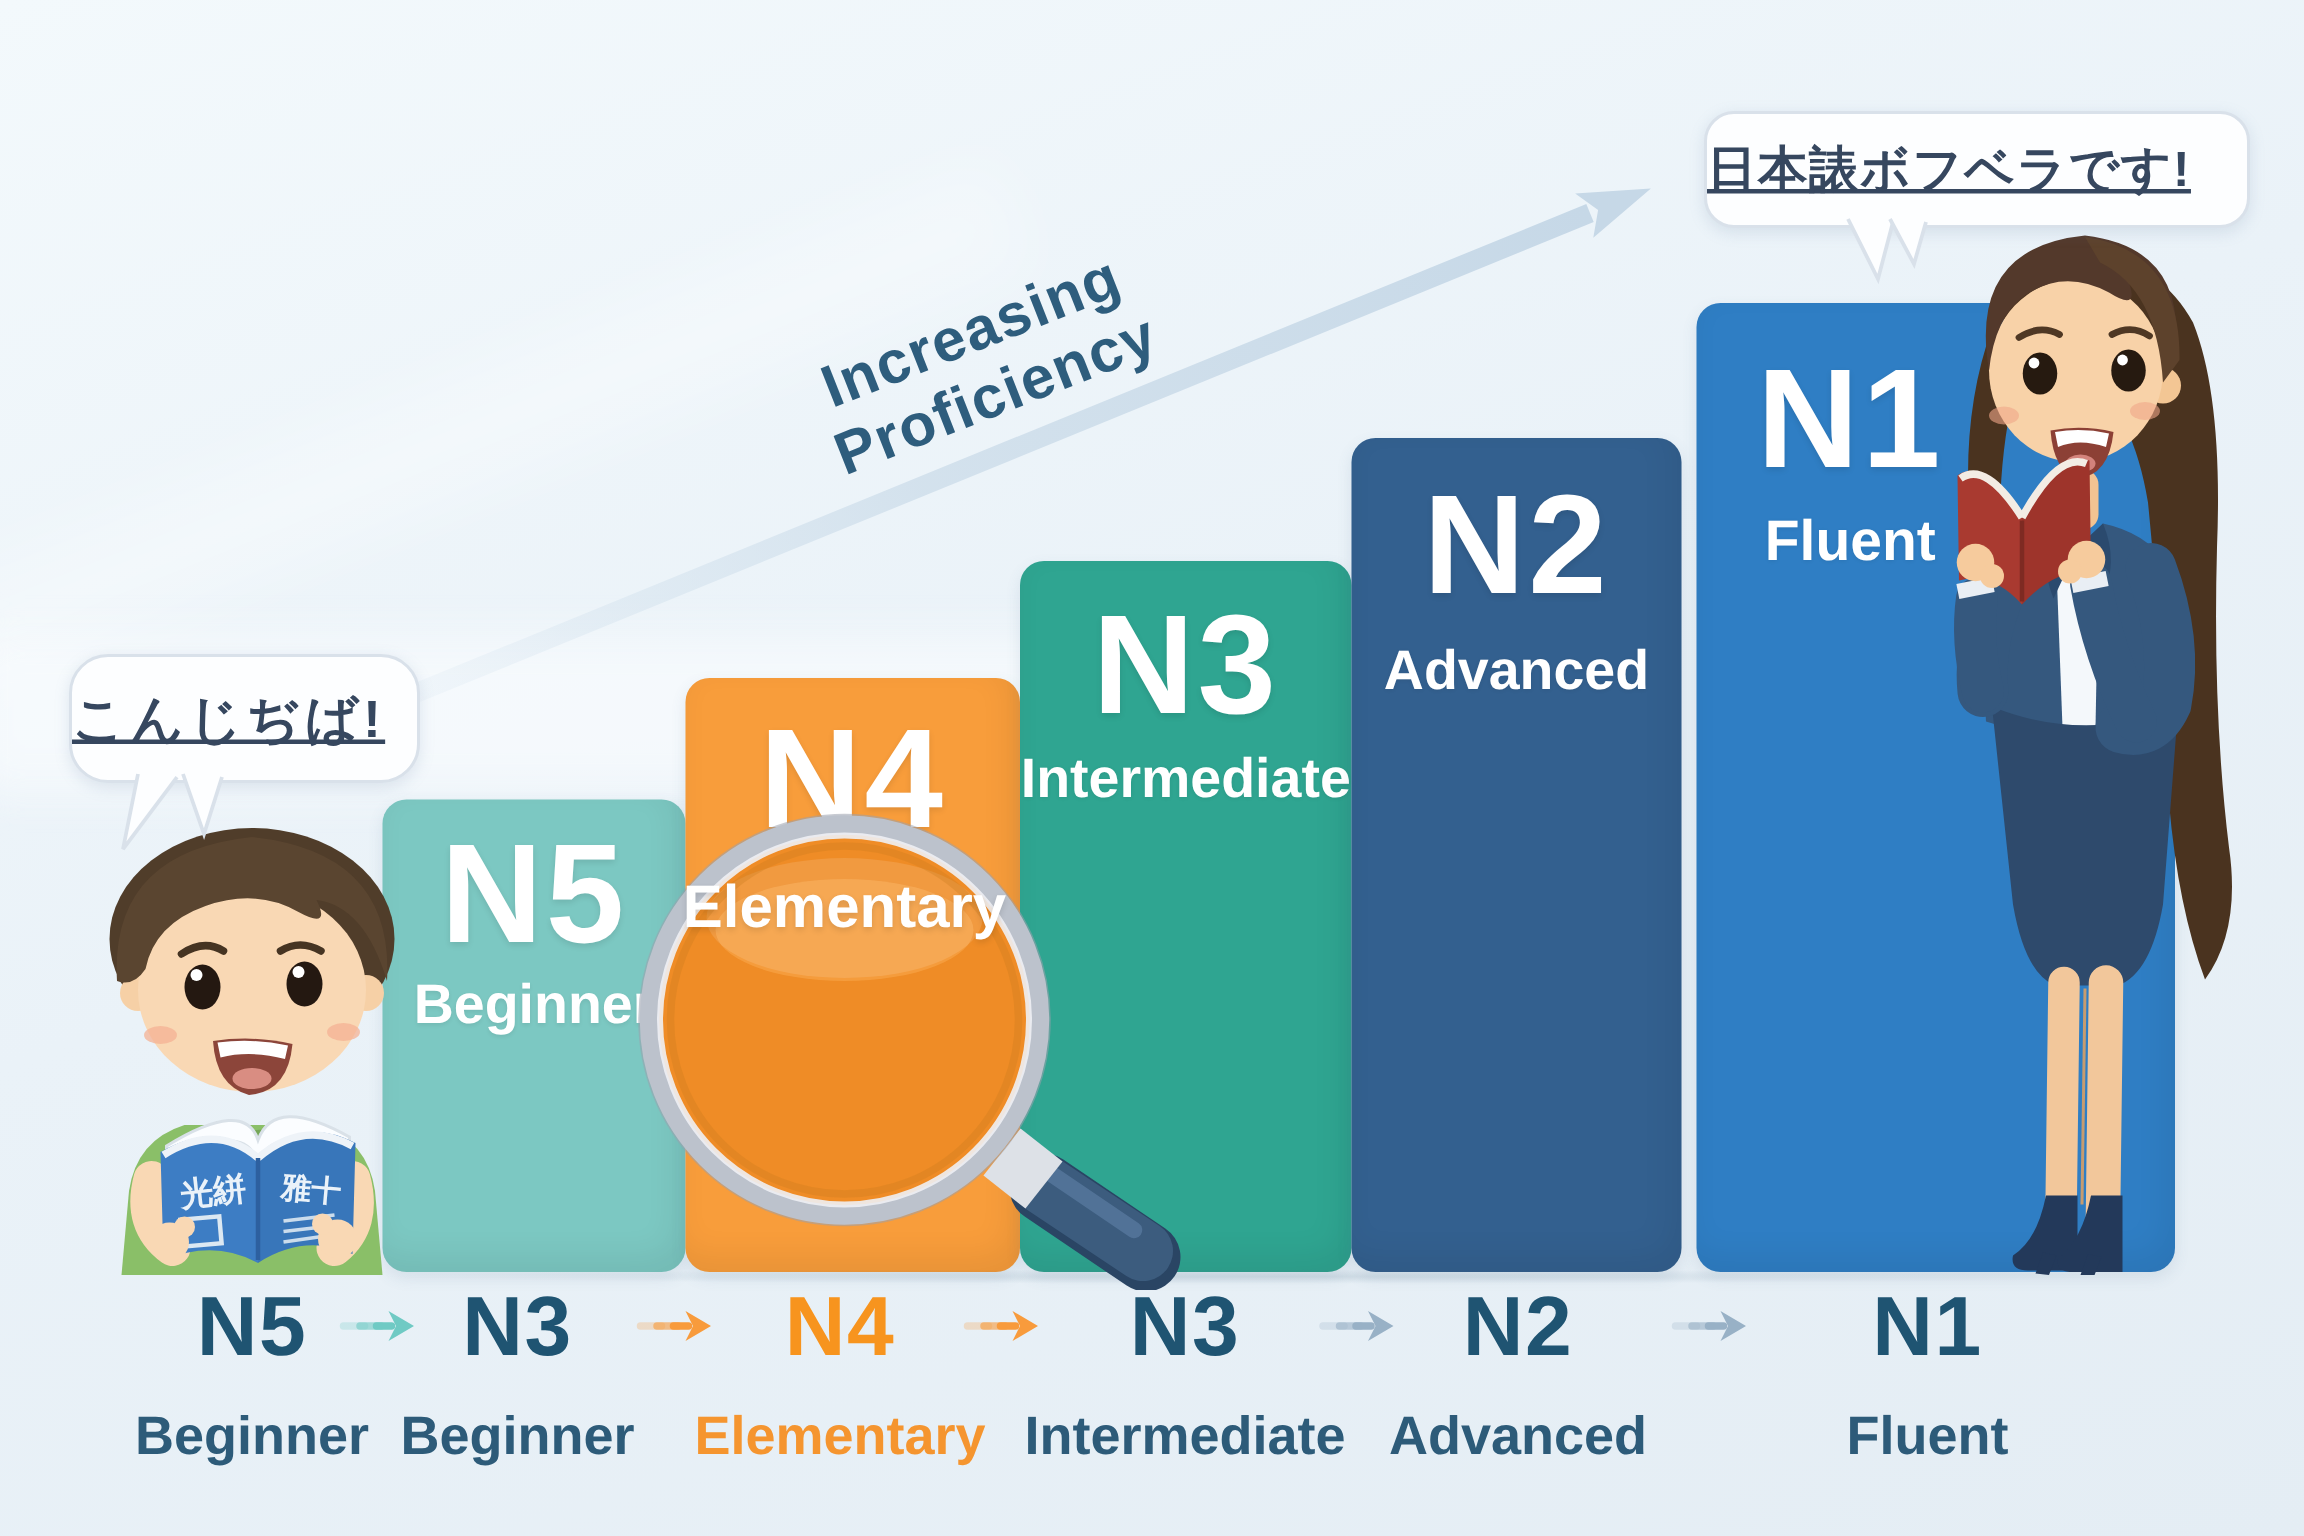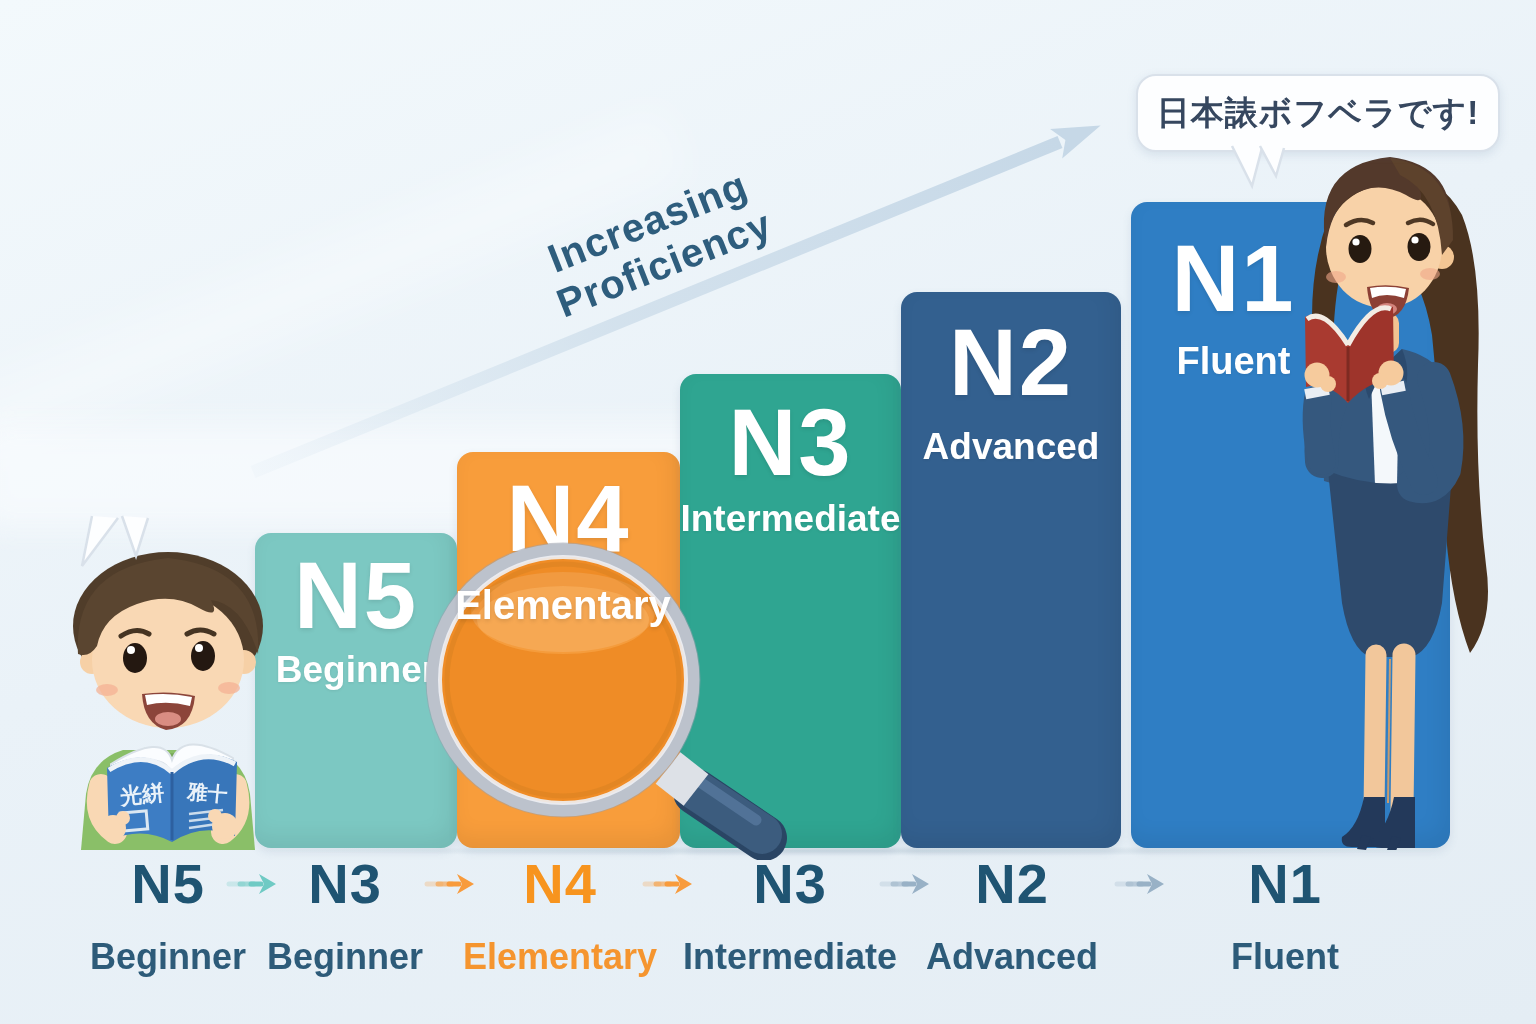--- a/index.html
+++ b/index.html
@@ -33,21 +33,21 @@
   #bar-n1 .inner{width:205px;text-align:center;}
   #bar-n1 .lvl{padding-top:30px;}
   #bar-n1 .lbl{margin-top:14px;font-size:38px;}
   .baseline-shadow{position:absolute;left:245px;top:846px;width:1210px;height:10px;background:radial-gradient(ellipse at center,rgba(80,115,140,0.16),transparent 70%);}
 
   
   #magnifier{position:absolute;left:380px;top:500px;width:420px;height:360px;}
   #lens-label{position:absolute;left:445px;top:583px;width:236px;text-align:center;color:#fff;font-size:40px;font-weight:bold;text-shadow:0 2px 4px rgba(0,0,0,0.12);}
 
   
-  .bubble{position:absolute;box-sizing:border-box;background:#fdfeff;border:2.5px solid #d9e1ea;box-shadow:0 3px 10px rgba(110,140,170,0.18);display:flex;align-items:center;justify-content:center;color:#36475f;font-weight:bold;z-index:30;}
+  .bubble{position:absolute;box-sizing:border-box;background:#fdfeff;border:2.5px solid #d9e1ea;box-shadow:0 3px 10px rgba(110,140,170,0.18);display:flex;align-items:center;justify-content:flex-start;color:#36475f;font-weight:bold;z-index:30;text-decoration:underline;}
   #bubble-boy{left:46px;top:436px;width:234px;height:86px;border-radius:26px;font-size:35px;letter-spacing:3px;}
   #bubble-teacher{left:1136px;top:74px;width:364px;height:78px;border-radius:20px;font-size:33px;letter-spacing:1px;}
   .tail{position:absolute;z-index:31;overflow:visible;}
   #tail-boy{left:78px;top:518px;width:90px;height:54px;}
   #tail-teacher{left:1222px;top:148px;width:80px;height:44px;}
 
   
   #boy{position:absolute;left:45px;top:540px;width:280px;height:310px;z-index:20;}
   #teacher{position:absolute;left:1272px;top:135px;width:260px;height:715px;z-index:20;}
 
@@ -214,20 +214,23 @@
     <g>
       <line x1="46" y1="262" x2="44" y2="252" stroke="#e9eef4" stroke-width="24"></line>
       <circle cx="45" cy="240" r="12.5" fill="#f6cb9d"></circle>
       <circle cx="56" cy="249" r="8" fill="#f6cb9d"></circle>
       <line x1="122" y1="258" x2="120" y2="248" stroke="#e9eef4" stroke-width="24"></line>
       <circle cx="119" cy="238" r="12.5" fill="#f6cb9d"></circle>
       <circle cx="108" cy="246" r="8" fill="#f6cb9d"></circle>
     </g>
   </svg>
 
+  <div class="bubble" id="bubble-boy">
+    <span>こんじぢば!</span>
+  </div>
   <svg class="tail" id="tail-boy" viewBox="0 0 90 54">
     <path d="M14,-2 L4,48 L40,0" fill="#fdfeff" stroke="#d9e1ea" stroke-width="2.5"></path>
     <path d="M44,-2 L58,38 L70,0" fill="#fdfeff" stroke="#d9e1ea" stroke-width="2.5"></path>
   </svg>
 
   <div class="bubble" id="bubble-teacher">
     <span>日本諘ボフベラです!</span>
   </div>
   <svg class="tail" id="tail-teacher" viewBox="0 0 80 44">
     <path d="M10,-2 L30,38 L40,0" fill="#fdfeff" stroke="#d9e1ea" stroke-width="2.5"></path>

